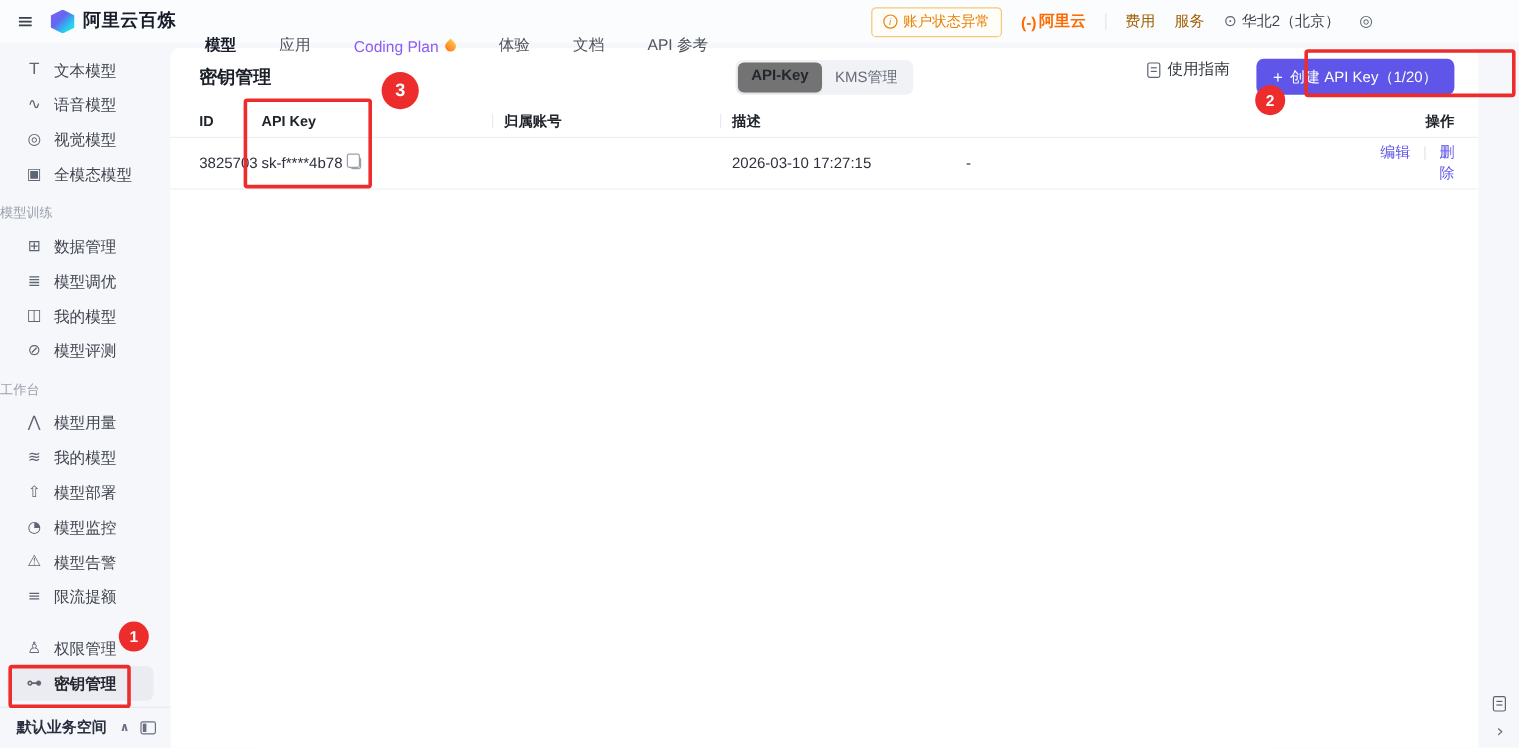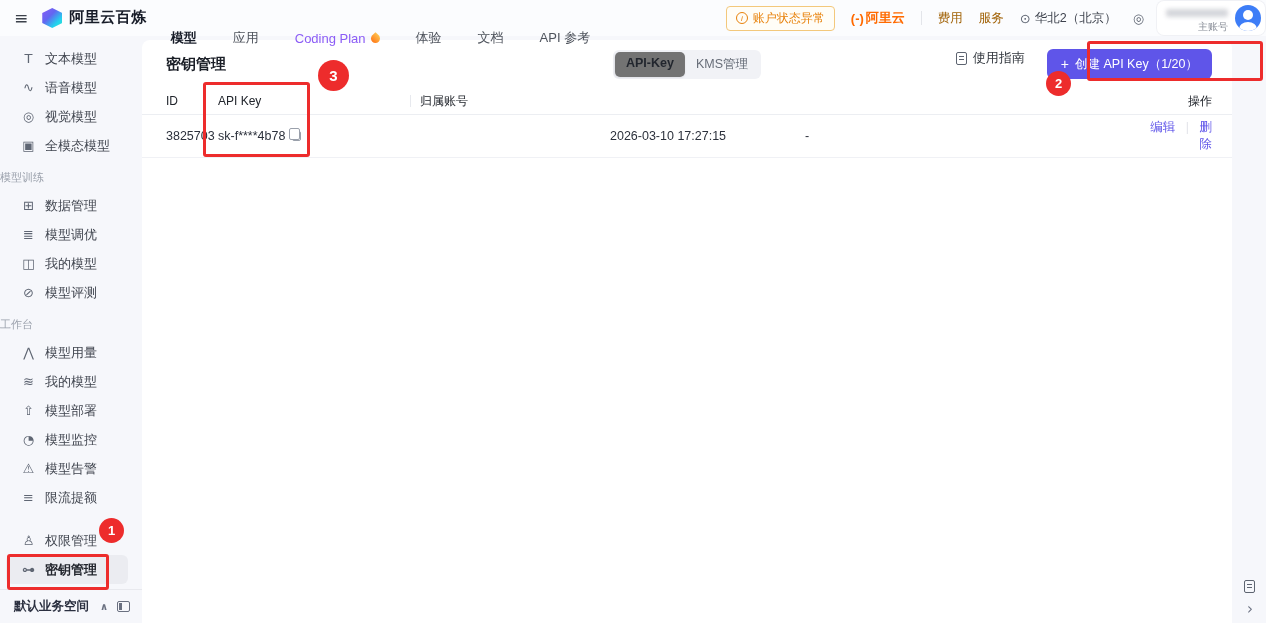--- a/index.html
+++ b/index.html
@@ -82,21 +82,21 @@
   .icon-doc{ width:11px; height:13px; border:1px solid #5d6470; border-radius:2px; position:relative; display:inline-block; }
   .icon-doc::before{ content:''; position:absolute; left:2px; right:2px; top:3px; height:1px;
       background:#5d6470; box-shadow:0 3px 0 #5d6470; }
   .btn-primary{ display:flex; align-items:center; gap:6px; background:#5f55e9; color:#fff;
       border:none; height:30px; padding:0 14px; border-radius:6px; font-size:12.5px; cursor:pointer;
       font-family:inherit; white-space:nowrap; }
   .btn-plus{ font-size:14px; line-height:1; }
 
   
   .thead{ display:flex; align-items:center; height:27px; border-bottom:1px solid #eceef2;
-      font-size:12px; font-weight:normal; color:#20242b; }
+      font-size:12px; font-weight:bold; color:#20242b; }
   .trow{ display:flex; align-items:center; height:43px; border-bottom:1px solid #f0f1f5;
       font-size:12.5px; color:#2c313c; }
   .c-id{ width:76px; padding-left:24px; }
   .c-key{ width:202px; display:flex; align-items:center; gap:7px; }
   .c-owner{ width:190px; }
   .c-time{ width:195px; }
   .c-desc{ flex:0 0 345px; }
   .c-ops{ flex:1; text-align:right; padding-right:20px; }
   .th{ position:relative; }
   .th.sep::before{ content:''; position:absolute; left:-10px; top:50%; transform:translateY(-50%);
@@ -157,25 +157,20 @@
     </span>
     <span class="vdivider"></span>
     <span class="top-link">费用</span>
     <span class="top-link">服务</span>
     <span class="region">
       <span class="small-ic glyph">⊙</span>
       <span>华北2（北京）</span>
     </span>
     <span class="small-ic glyph">◎</span>
   </div>
-  <div class="account-pill">
-    <span class="acc-blur"></span>
-    <span class="acc-role">主账号</span>
-    <span class="avatar"></span>
-  </div>
 </div>
 
 <div class="sidebar">
   <div class="sb-item">
     <span class="sb-ic glyph">T</span>
     <span>文本模型</span>
   </div>
   <div class="sb-item">
     <span class="sb-ic glyph">∿</span>
     <span>语音模型</span>
@@ -265,20 +260,21 @@
         <span class="btn-plus">+</span>
         <span>创建 API Key（1/20）</span>
       </button>
     </div>
   </div>
 
   <div class="thead">
     <span class="th c-id">ID</span>
     <span class="th c-key">API Key</span>
     <span class="th c-owner sep">归属账号</span>
+    <span class="th c-desc sep">描述</span>
     <span class="th c-ops">操作</span>
   </div>
 
   <div class="trow">
     <span class="c-id">3825703</span>
     <span class="c-key">
       <span>sk-f****4b78</span>
       <span class="icon-copy"></span>
     </span>
     <span class="c-owner">

